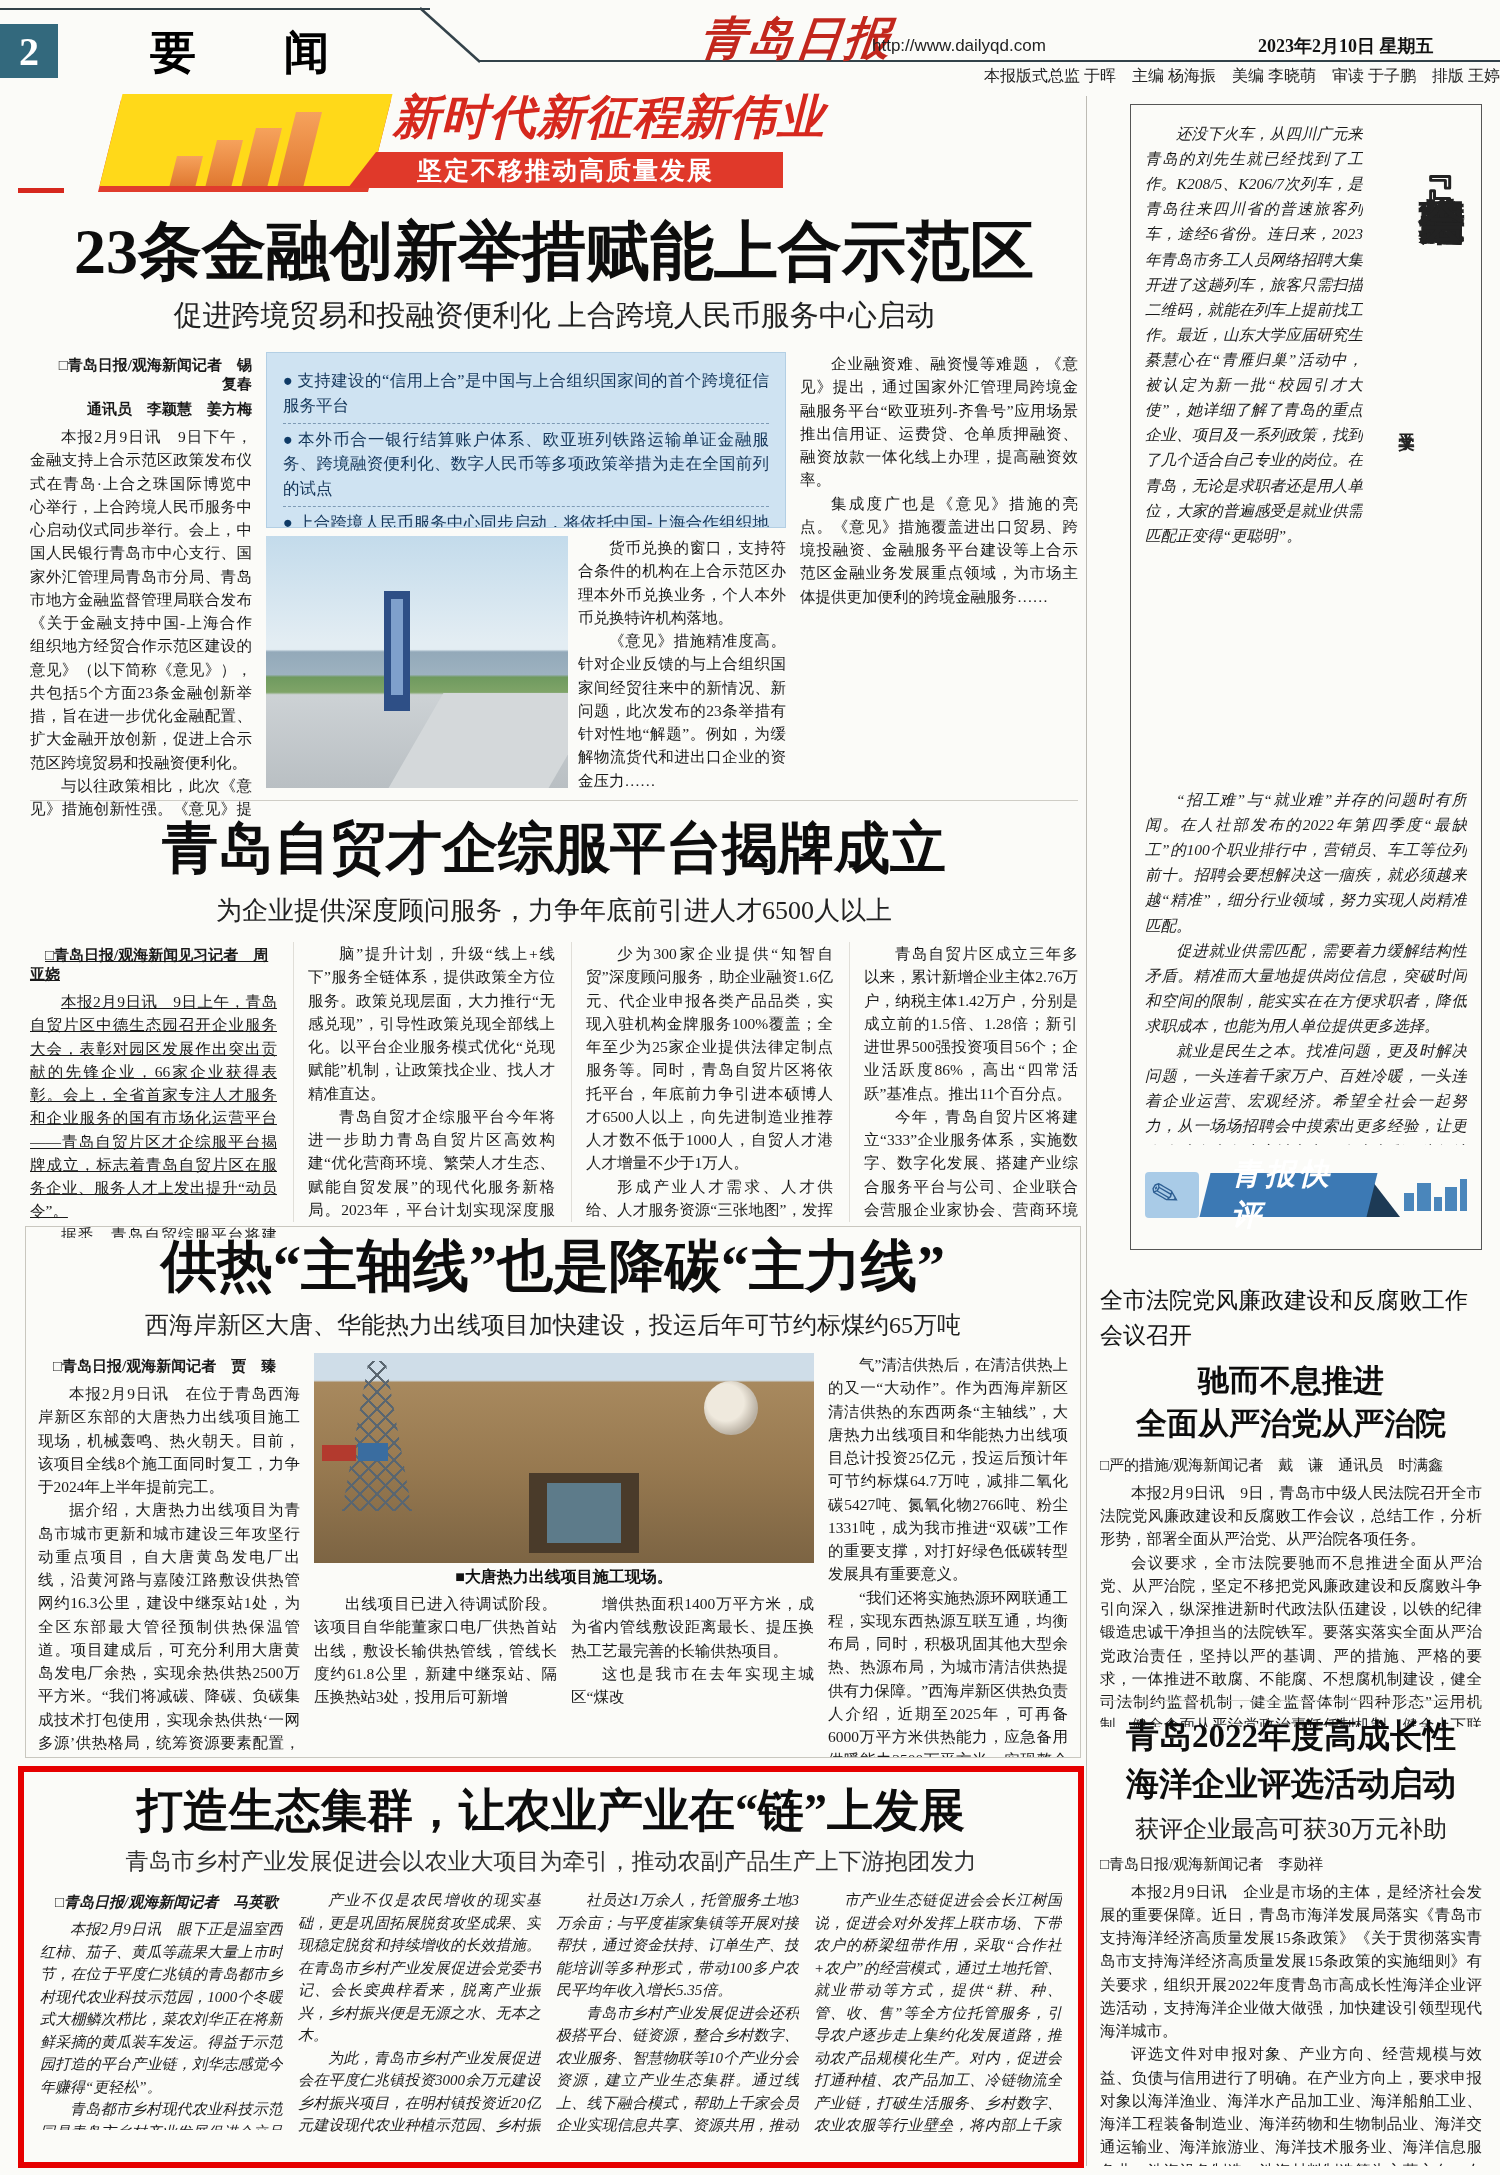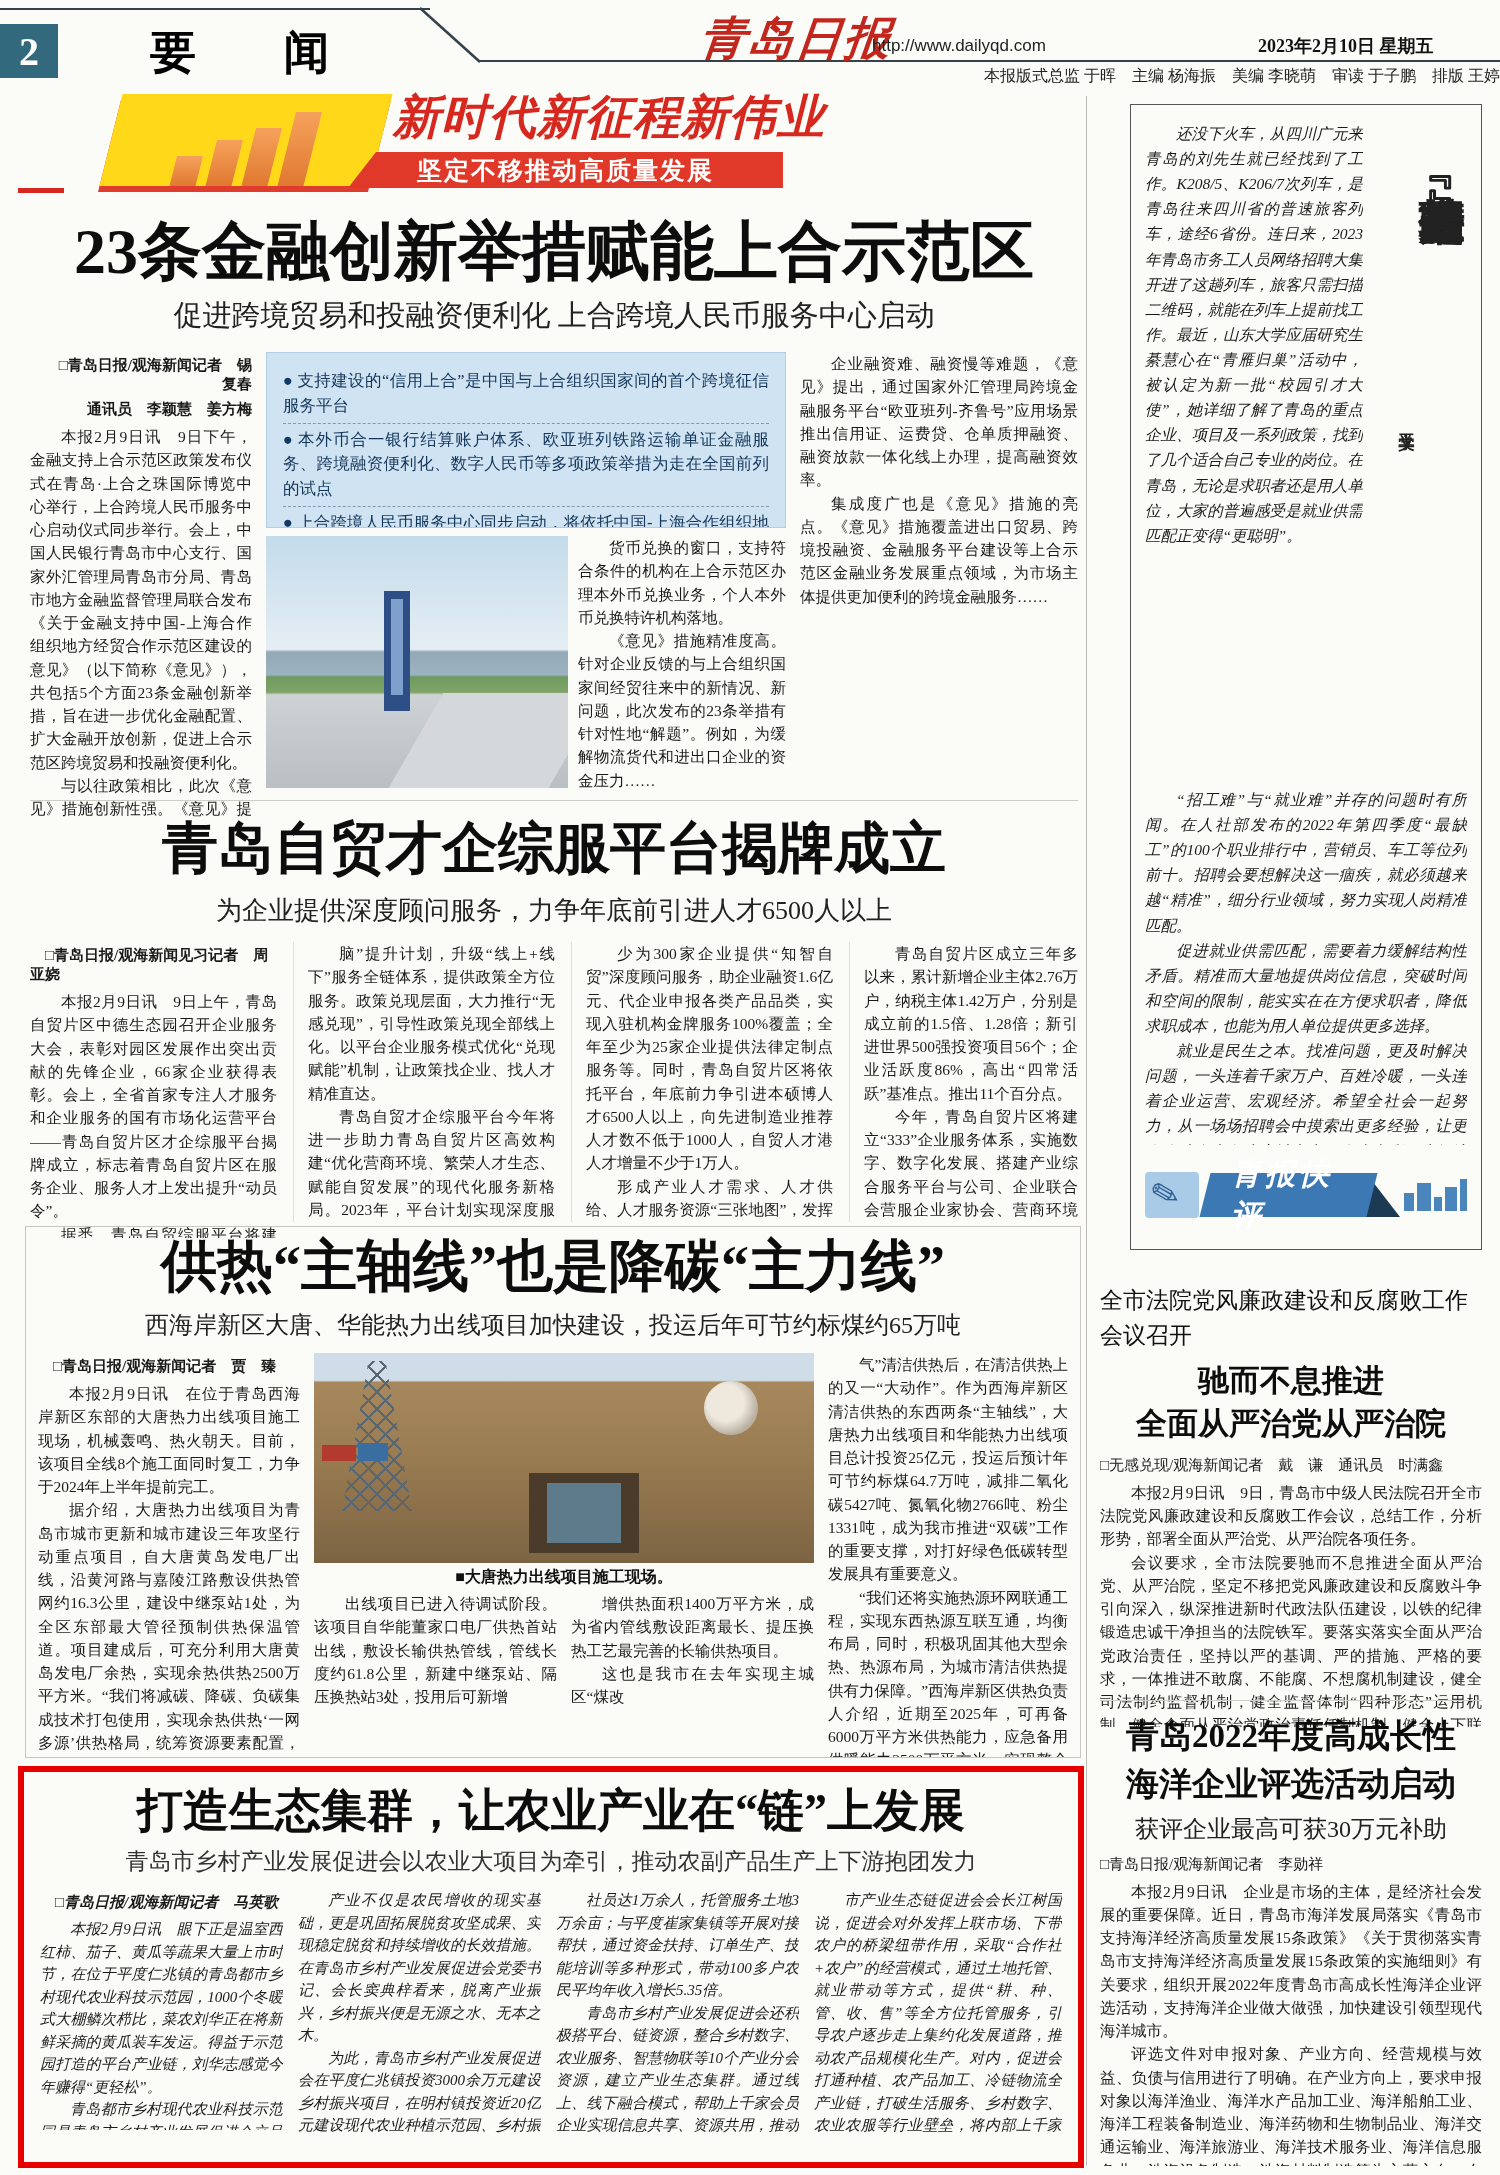--- a/index.html
+++ b/index.html
@@ -172,21 +172,21 @@
         <p>企业融资难、融资慢等难题，《意见》提出，通过国家外汇管理局跨境金融服务平台“欧亚班列-齐鲁号”应用场景推出信用证、运费贷、仓单质押融资、融资放款一体化线上办理，提高融资效率。</p>
         <p>集成度广也是《意见》措施的亮点。《意见》措施覆盖进出口贸易、跨境投融资、金融服务平台建设等上合示范区金融业务发展重点领域，为市场主体提供更加便利的跨境金融服务……</p>
       </div>
   </div>
 </div>
 
 <div class="abs a2">
   <div class="hl">青岛自贸才企综服平台揭牌成立</div>
   <div class="sub">为企业提供深度顾问服务，力争年底前引进人才6500人以上</div>
   <div class="a2-row">
-    <div style="width:247px;">
+    <div style="width:247px;text-decoration:underline;">
       <div class="byline" style="font-weight:bold;">□青岛日报/观海新闻见习记者　周亚娆</div>
       <div class="body-txt" style="height:248px;">
           <p>本报2月9日讯　9日上午，青岛自贸片区中德生态园召开企业服务大会，表彰对园区发展作出突出贡献的先锋企业，66家企业获得表彰。会上，全省首家专注人才服务和企业服务的国有市场化运营平台——青岛自贸片区才企综服平台揭牌成立，标志着青岛自贸片区在服务企业、服务人才上发出提升“动员令”。</p>
           <p>据悉，青岛自贸综服平台将建立一支最强政策大脑队伍，打造最强政策大脑体系。今年，平台将全面实施“智囊政策大</p>
         </div>
     </div>
     <div class="body-txt colrule" style="width:247px;height:280px;padding-left:14px;">
         <p>脑”提升计划，升级“线上+线下”服务全链体系，提供政策全方位服务。政策兑现层面，大力推行“无感兑现”，引导性政策兑现全部线上化。以平台企业服务模式优化“兑现赋能”机制，让政策找企业、找人才精准直达。</p>
         <p>青岛自贸才企综服平台今年将进一步助力青岛自贸片区高效构建“优化营商环境、繁荣人才生态、赋能自贸发展”的现代化服务新格局。2023年，平台计划实现深度服务企业数量1万以上，至</p>
       </div>
@@ -299,21 +299,21 @@
     </div>
   </div>
 </div>
 
 <div class="abs court">
   <div class="kicker">全市法院党风廉政建设和反腐败工作会议召开</div>
   <div class="hl nohang">
     <p>驰而不息推进</p>
     <p>全面从严治党从严治院</p>
   </div>
-  <div class="mini-byline">□无感兑现/观海新闻记者　戴　谦　通讯员　时满鑫</div>
+  <div class="mini-byline">□严的措施/观海新闻记者　戴　谦　通讯员　时满鑫</div>
   <div class="body-txt" style="height:246px;margin-top:6px;">
       <p>本报2月9日讯　9日，青岛市中级人民法院召开全市法院党风廉政建设和反腐败工作会议，总结工作，分析形势，部署全面从严治党、从严治院各项任务。</p>
       <p>会议要求，全市法院要驰而不息推进全面从严治党、从严治院，坚定不移把党风廉政建设和反腐败斗争引向深入，纵深推进新时代政法队伍建设，以铁的纪律锻造忠诚干净担当的法院铁军。要落实落实全面从严治党政治责任，坚持以严的基调、严的措施、严格的要求，一体推进不敢腐、不能腐、不想腐机制建设，健全司法制约监督机制，健全监督体制“四种形态”运用机制，健全全面从严治党政治责任任制机制，健全上下联动共治格局机制，推动党风廉政建设和反腐败工作向纵深发展。</p>
     </div>
 </div>
 
 <div class="abs ocean">
   <div class="hl nohang">
     <p>青岛2022年度高成长性</p>
     <p>海洋企业评选活动启动</p>

